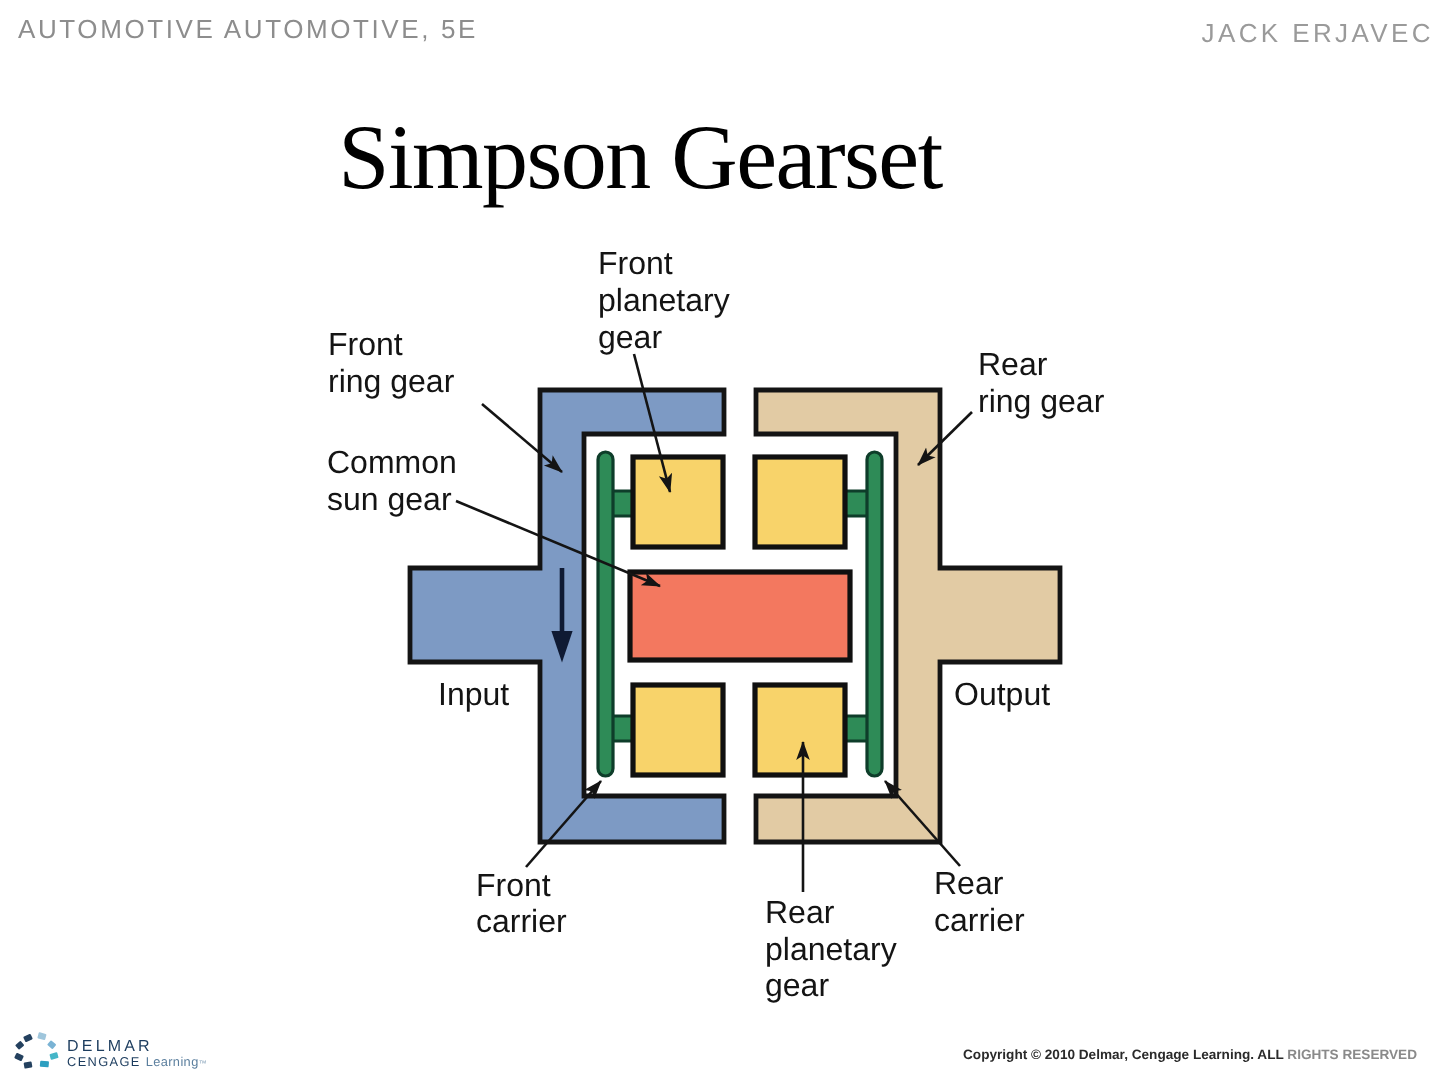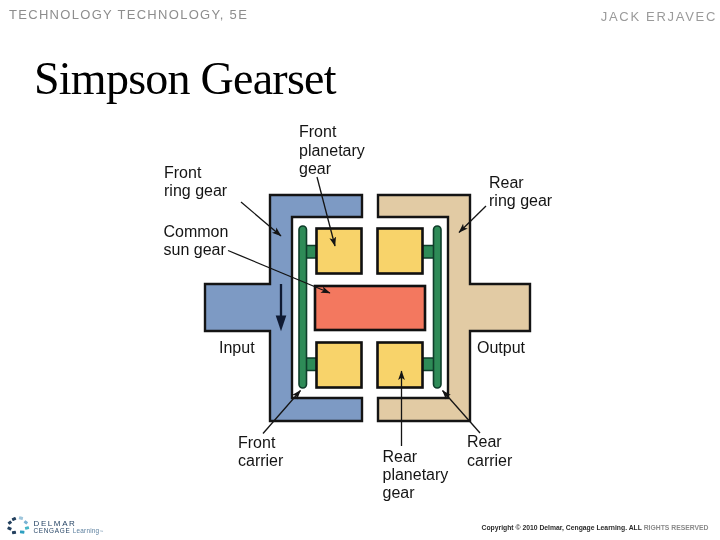--- a/index.html
+++ b/index.html
@@ -1,26 +1,26 @@
 <!DOCTYPE html>
 <html><head>
 <meta charset="utf-8">
 <style>
   html,body{margin:0;padding:0;}
   body{width:720px;height:540px;position:relative;background:#ffffff;overflow:hidden;
        font-family:"Liberation Sans",sans-serif;}
   .hdr{position:absolute;font-size:13px;letter-spacing:1.3px;color:#8d8d8d;white-space:nowrap;}
-  .title{position:absolute;top:55.5px;left:0;width:640px;
-         font-family:"Liberation Serif",serif;font-size:46px;letter-spacing:-0.75px;color:#000;line-height:1;margin-left:34px;}
+  .title{position:absolute;top:55.5px;left:0;width:640px;text-align:center;
+         font-family:"Liberation Serif",serif;font-size:46px;letter-spacing:-0.75px;color:#000;line-height:1;}
   svg{position:absolute;left:0;top:0;}
 </style>
 </head>
 <body>
 
-<div class="hdr" style="left:9px;top:6.5px;">TECHNOLOGY TECHNOLOGY, 5E</div>
+<div class="hdr" style="left:9px;top:6.5px;">AUTOMOTIVE AUTOMOTIVE, 5E</div>
 
 <div class="hdr" style="right:3px;top:9px;color:#9a9a9a;letter-spacing:1.7px;">JACK ERJAVEC</div>
 
 <div class="title">Simpson Gearset</div>
 
 <svg width="720" height="540" viewBox="0 0 720 540">
 <defs>
 <marker id="ah" markerWidth="12" markerHeight="9" refX="9" refY="4.5" orient="auto" markerUnits="userSpaceOnUse">
   <path d="M0,1.1 L9.5,4.5 L0,7.9 L2.2,4.5 Z" fill="#141414"></path>
 </marker>

